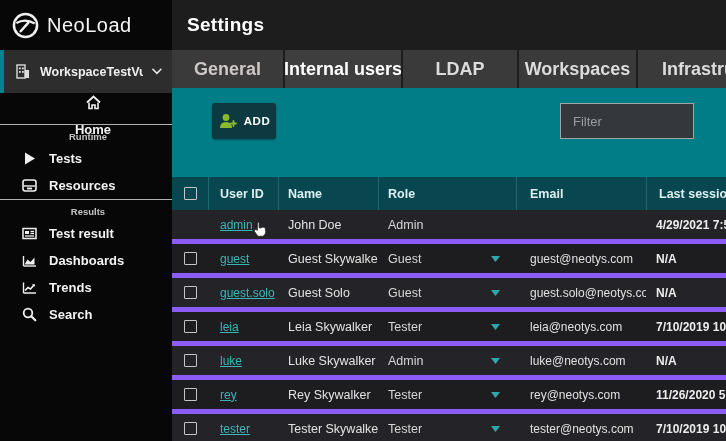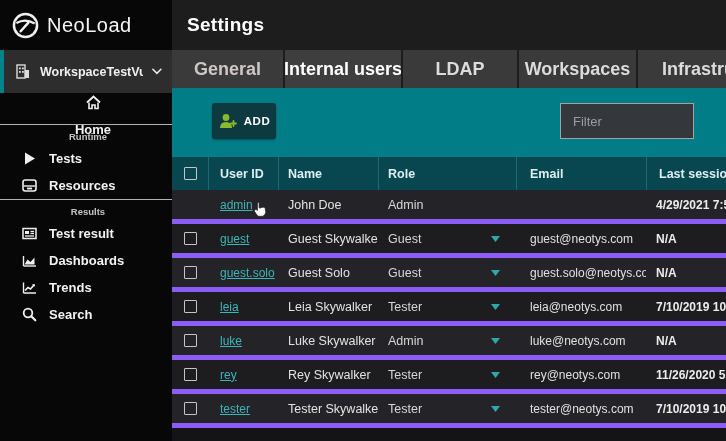--- a/index.html
+++ b/index.html
@@ -32,21 +32,21 @@
   .page-title { color:#ffffff; font-size:19px; font-weight:700; letter-spacing:0.3px; }
 
   .tabs { height:38px; display:flex; background:#1d1d1d; }
   .tab { background:#3a3a3a; display:flex; align-items:center; justify-content:center; font-size:18px; font-weight:700; color:#dcdcdc; margin-right:2px; cursor:pointer; white-space:nowrap; overflow:hidden; }
   .tab-general { width:111px; color:#cfc6c6; }
   .tab-internal { width:116px; color:#ffffff; background:#3e3e3e; }
   .tab-ldap { width:114px; }
   .tab-workspaces { width:117px; }
   .tab-infra { flex:1; margin-right:0; justify-content:flex-start; padding-left:24px; }
 
-  .toolbar { position:relative; height:69px; background:#007d87; }
+  .toolbar { position:relative; height:89px; background:#007d87; }
   .add-btn { position:absolute; left:40px; top:15px; width:64px; height:36px; background:#0d3a41; border:none; border-radius:3px; display:flex; align-items:center; justify-content:center; gap:6px; cursor:pointer; box-shadow:0 1px 2px rgba(0,0,0,0.35); }
   .add-label { color:#ffffff; font-size:11.5px; font-weight:700; letter-spacing:0.5px; font-family:"Liberation Sans", sans-serif; }
   .filter-input { position:absolute; left:388px; top:15px; width:134px; height:36px; background:#34373b; border:1px solid #a3a3a3; color:#d8d8d8; font-size:13px; padding:0 12px; font-family:"Liberation Sans", sans-serif; outline:none; }
   .filter-input::placeholder { color:#9a9da2; }
 
   
   .grid-cols { display:grid; grid-template-columns:36px 70px 100px 138px 130px 1fr; }
   .thead { height:33px; background:#084750; align-items:center; color:#ddeef0; font-size:12.5px; font-weight:700; }
   .thead .hcell { display:flex; align-items:center; height:100%; overflow:hidden; white-space:nowrap; }
   .thead .hcell + .hcell { border-left:1px solid #1d6a72; }

